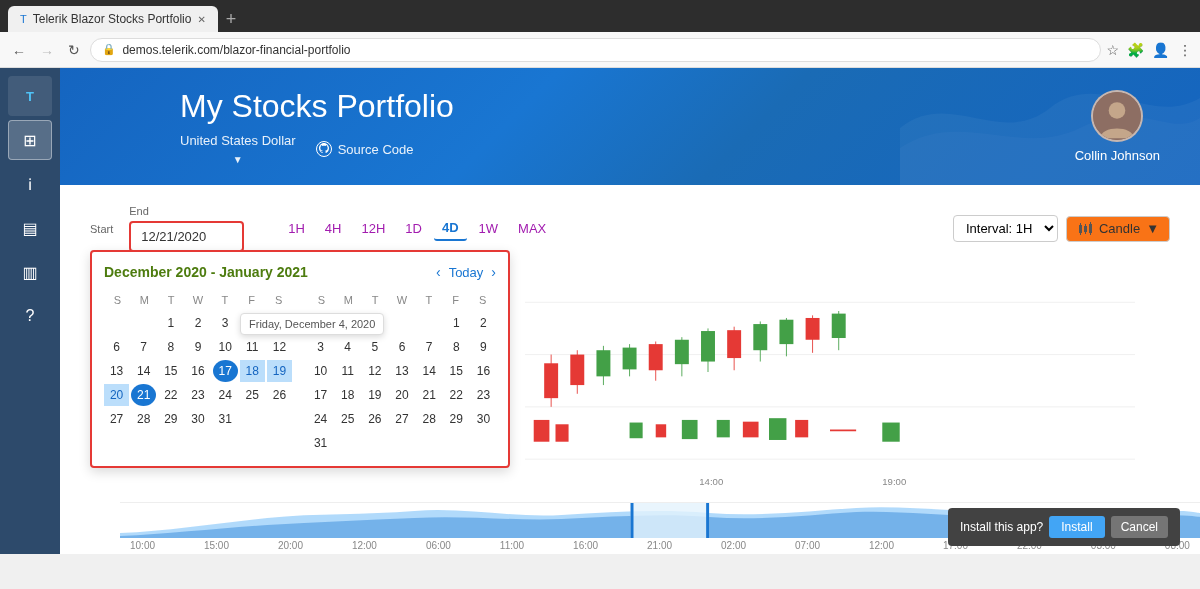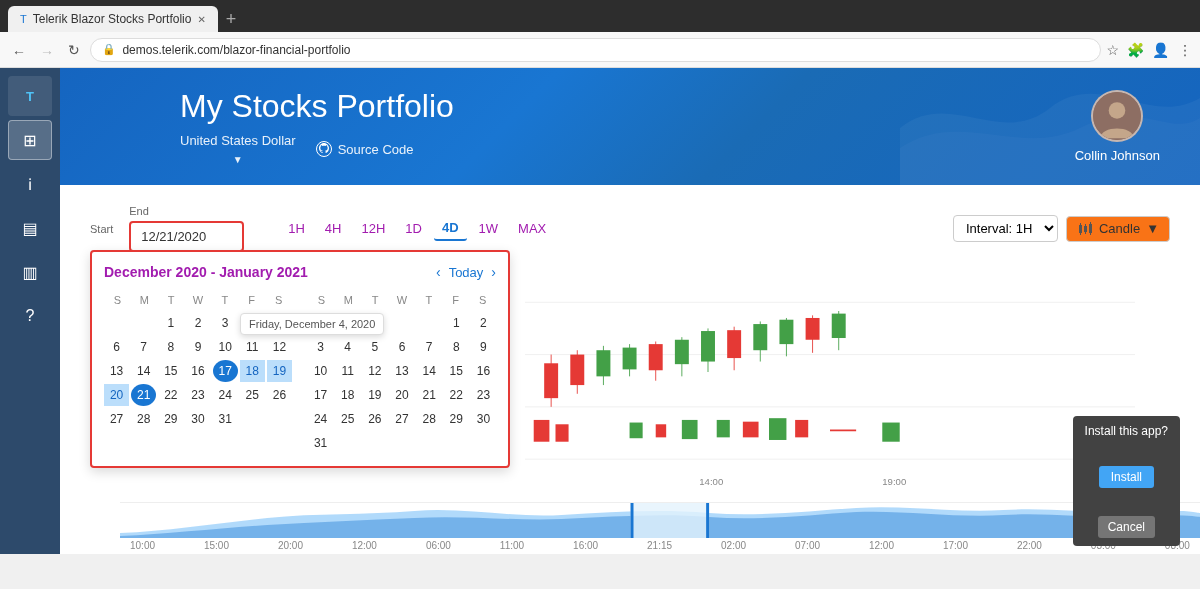--- a/index.html
+++ b/index.html
@@ -51,21 +51,21 @@
     .time-btn { padding: 4px 8px; font-size: 13px; color: #a21caf; background: none; border: none; cursor: pointer; border-radius: 3px; }
     .time-btn.active { color: #1976d2; border-bottom: 2px solid #1976d2; font-weight: 600; }
 
     .interval-section { margin-left: auto; display: flex; align-items: center; gap: 8px; }
     .interval-select { border: 1px solid #ccc; border-radius: 4px; padding: 4px 8px; font-size: 13px; background: white; cursor: pointer; }
     .chart-type-btn { display: flex; align-items: center; gap: 6px; padding: 4px 10px; border: 1px solid #ccc; border-radius: 4px; font-size: 13px; color: #333; background: #f97316; cursor: pointer; }
 
     
     .calendar-popup { position: absolute; top: 65px; left: 30px; background: white; border: 2px solid #e53935; border-radius: 4px; z-index: 100; padding: 12px; width: 420px; box-shadow: 0 4px 12px rgba(0,0,0,0.15); }
     .calendar-header { display: flex; align-items: center; justify-content: space-between; margin-bottom: 12px; }
-    .calendar-title { font-size: 14px; font-weight: 600; color: #a21caf; }
+    .calendar-title { font-size: 14px; font-weight: 600; color: #4d7c0f; }
     .calendar-nav { display: flex; align-items: center; gap: 8px; }
     .cal-nav-btn { background: none; border: none; cursor: pointer; color: #1976d2; font-size: 14px; }
     .today-btn { color: #1976d2; font-size: 13px; background: none; border: none; cursor: pointer; }
 
     .calendars-container { display: flex; gap: 16px; }
     .calendar-month { flex: 1; }
     .cal-day-headers { display: grid; grid-template-columns: repeat(7, 1fr); margin-bottom: 4px; }
     .cal-day-header { text-align: center; font-size: 11px; color: #888; padding: 2px 0; }
     .cal-grid { display: grid; grid-template-columns: repeat(7, 1fr); gap: 2px; }
     .cal-day { text-align: center; padding: 4px 2px; font-size: 12px; color: #333; cursor: pointer; border-radius: 3px; min-width: 0; }
@@ -73,21 +73,21 @@
     .cal-day.selected { background: #1976d2; color: white; border-radius: 50%; }
     .cal-day.in-range { background: #bbdefb; color: #1565c0; }
 
     
     .date-tooltip { position: absolute; background: white; border: 1px solid #ddd; border-radius: 4px; padding: 4px 8px; font-size: 11px; color: #555; box-shadow: 0 2px 6px rgba(0,0,0,0.15); top: 128px; left: 180px; z-index: 200; white-space: nowrap; }
 
     
     .chart-container { position: absolute; top: 65px; right: 0; bottom: 60px; left: 400px; }
 
     
-    .install-prompt { position: absolute; bottom: 8px; right: 20px; background: #424242; color: white; border-radius: 4px; padding: 8px 12px; display: flex; align-items: center; gap: 28px; font-size: 12px; flex-direction: column; }
+    .install-prompt { position: absolute; bottom: 8px; right: 20px; background: #424242; color: white; border-radius: 4px; padding: 8px 12px; display: flex; align-items: center; gap: 6px; font-size: 12px; }
     .install-btn { background: #42a5f5; color: white; border: none; border-radius: 3px; padding: 4px 12px; font-size: 12px; cursor: pointer; }
     .cancel-btn { background: #757575; color: white; border: none; border-radius: 3px; padding: 4px 10px; font-size: 12px; cursor: pointer; }
     .candle-svg { width: 100%; height: 100%; }
   </style>
 </head>
 <body>
 
 <div class="tab-bar">
   <div class="tab">
     <span style="color:#1976d2;font-size:11px;">T</span>
@@ -405,21 +405,21 @@
           </svg>
         </div>
         <div style="display:flex;justify-content:space-between;padding:2px 10px;">
           <span style="font-size:10px;color:#888;">10:00</span>
           <span style="font-size:10px;color:#888;">15:00</span>
           <span style="font-size:10px;color:#888;">20:00</span>
           <span style="font-size:10px;color:#888;">12:00</span>
           <span style="font-size:10px;color:#888;">06:00</span>
           <span style="font-size:10px;color:#888;">11:00</span>
           <span style="font-size:10px;color:#888;">16:00</span>
-          <span style="font-size:10px;color:#888;">21:15</span>
+          <span style="font-size:10px;color:#888;">21:00</span>
           <span style="font-size:10px;color:#888;">02:00</span>
           <span style="font-size:10px;color:#888;">07:00</span>
           <span style="font-size:10px;color:#888;">12:00</span>
           <span style="font-size:10px;color:#888;">17:00</span>
           <span style="font-size:10px;color:#888;">22:00</span>
           <span style="font-size:10px;color:#888;">03:00</span>
           <span style="font-size:10px;color:#888;">08:00</span>
         </div>
       </div>
 

